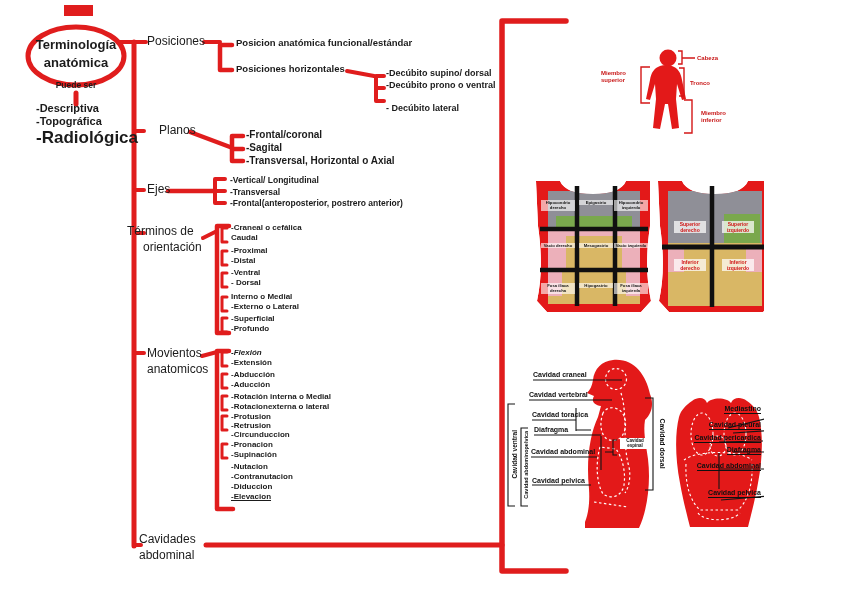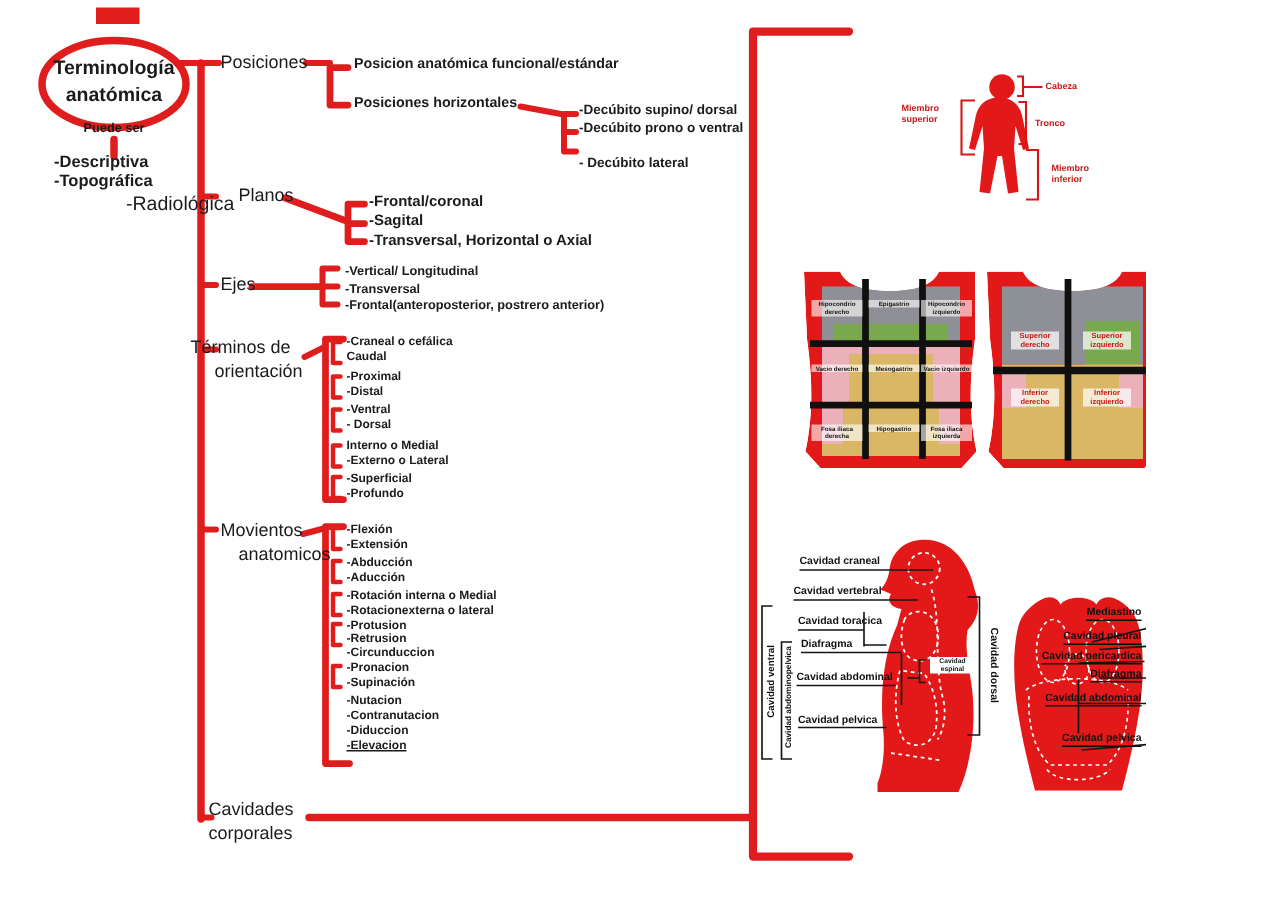--- a/index.html
+++ b/index.html
@@ -141,21 +141,21 @@
         <path d="M721 500 L769 496"></path>
       </g>
     </g>
   </svg>
 
   <div class="t ttl" style="left:28px;top:38px;width:96px;">Terminología</div>
   <div class="t ttl" style="left:28px;top:56px;width:96px;">anatómica</div>
   <div class="t" style="left:40px;top:81px;width:72px;text-align:center;font-size:8.5px;font-weight:600;">Puede ser</div>
   <div class="t" style="left:36px;top:103px;font-size:11px;font-weight:700;">-Descriptiva</div>
   <div class="t" style="left:36px;top:116px;font-size:11px;font-weight:700;">-Topográfica</div>
-  <div class="t" style="left:36px;top:129px;font-size:13px;font-weight:400;margin-left:48px;">-Radiológica</div>
+  <div class="t" style="left:36px;top:129px;font-size:17px;font-weight:700;">-Radiológica</div>
 
   <div class="t hdr" style="left:147px;top:35px;">Posiciones</div>
   <div class="t i95" style="left:236px;top:38px;">Posicion anatómica funcional/estándar</div>
   <div class="t i95" style="left:236px;top:64px;">Posiciones horizontales</div>
   <div class="t i9" style="left:386px;top:69px;">-Decúbito supino/ dorsal</div>
   <div class="t i9" style="left:386px;top:81px;">-Decúbito prono o ventral</div>
   <div class="t i9" style="left:386px;top:77px;margin-top:27px;">- Decúbito lateral</div>
 
   <div class="t hdr" style="left:147px;top:124px;padding-left:12px;">Planos</div>
   <div class="t i10" style="left:246px;top:130px;">-Frontal/coronal</div>
@@ -174,39 +174,39 @@
   <div class="t i8" style="left:231px;top:247px;">-Proximal</div>
   <div class="t i8" style="left:231px;top:257px;">-Distal</div>
   <div class="t i8" style="left:231px;top:269px;">-Ventral</div>
   <div class="t i8" style="left:231px;top:279px;">- Dorsal</div>
   <div class="t i8" style="left:231px;top:293px;">Interno o Medial</div>
   <div class="t i8" style="left:231px;top:303px;text-align:center;">-Externo o Lateral</div>
   <div class="t i8" style="left:231px;top:315px;">-Superficial</div>
   <div class="t i8" style="left:231px;top:325px;">-Profundo</div>
 
   <div class="t hdr" style="left:147px;top:347px;">Movientos</div>
-  <div class="t hdr" style="left:159px;top:363px;">anatomicos</div>
-  <div class="t i8" style="left:231px;top:349px;">-Flexión</div>
+  <div class="t hdr" style="left:147px;top:363px;">anatomicos</div>
+  <div class="t i8" style="left:231px;top:349px;font-style:italic;">-Flexión</div>
   <div class="t i8" style="left:231px;top:359px;">-Extensión</div>
   <div class="t i8" style="left:231px;top:371px;">-Abducción</div>
   <div class="t i8" style="left:231px;top:381px;">-Aducción</div>
   <div class="t i8" style="left:231px;top:393px;">-Rotación interna o Medial</div>
   <div class="t i8" style="left:231px;top:403px;">-Rotacionexterna o lateral</div>
   <div class="t i8" style="left:231px;top:413px;">-Protusion</div>
   <div class="t i8" style="left:231px;top:422px;">-Retrusion</div>
   <div class="t i8" style="left:231px;top:431px;">-Circunduccion</div>
   <div class="t i8" style="left:231px;top:441px;">-Pronacion</div>
   <div class="t i8" style="left:231px;top:451px;">-Supinación</div>
   <div class="t i8" style="left:231px;top:463px;">-Nutacion</div>
   <div class="t i8" style="left:231px;top:473px;">-Contranutacion</div>
   <div class="t i8" style="left:231px;top:483px;">-Diduccion</div>
   <div class="t i8" style="left:231px;top:493px;text-decoration:underline;">-Elevacion</div>
 
   <div class="t hdr" style="left:139px;top:533px;">Cavidades</div>
-  <div class="t hdr" style="left:139px;top:549px;">corporales</div>
+  <div class="t hdr" style="left:139px;top:549px;">abdominal</div>
 
   <div class="t figred" style="left:697px;top:55px;">Cabeza</div>
   <div class="t figred" style="left:690px;top:80px;">Tronco</div>
   <div class="t figred wrap" style="left:601px;top:70px;width:32px;">Miembro superior</div>
   <div class="t figred wrap" style="left:701px;top:110px;width:32px;">Miembro inferior</div>
 
   <div class="t reg" style="left:541px;top:200px;width:34px;">Hipocondrio derecho</div>
   <div class="t reg" style="left:579px;top:200px;width:34px;">Epigastrio</div>
   <div class="t reg" style="left:614px;top:200px;width:34px;">Hipocondrio izquierdo</div>
   <div class="t reg" style="left:541px;top:243px;width:34px;">Vacio derecho</div>

